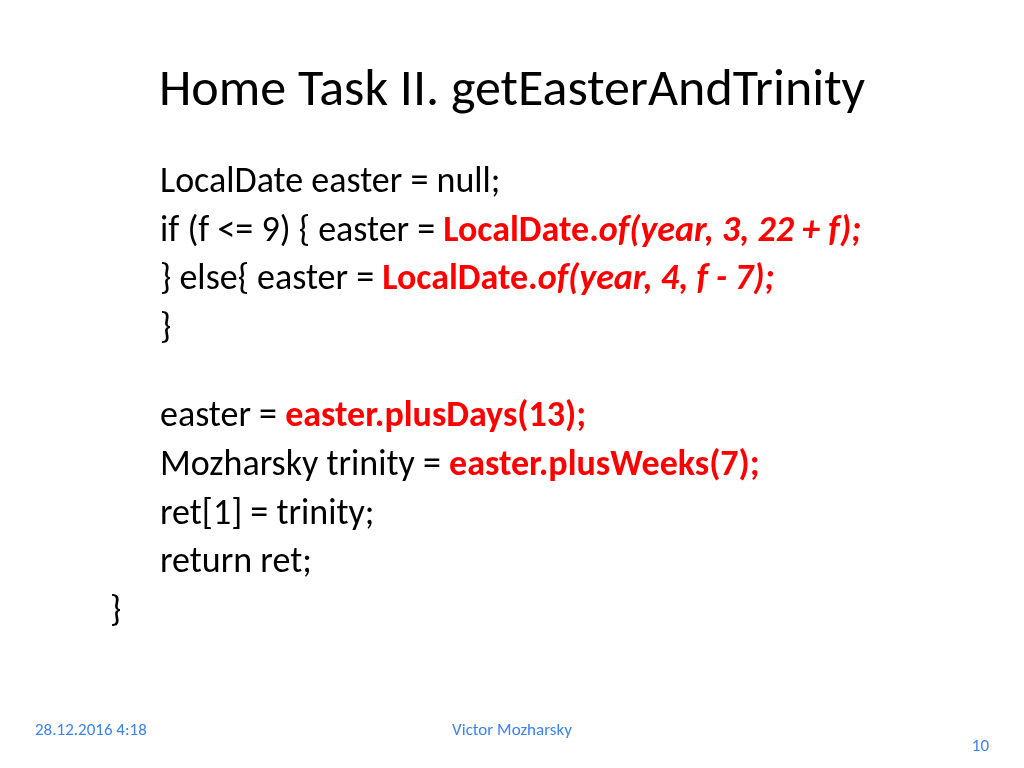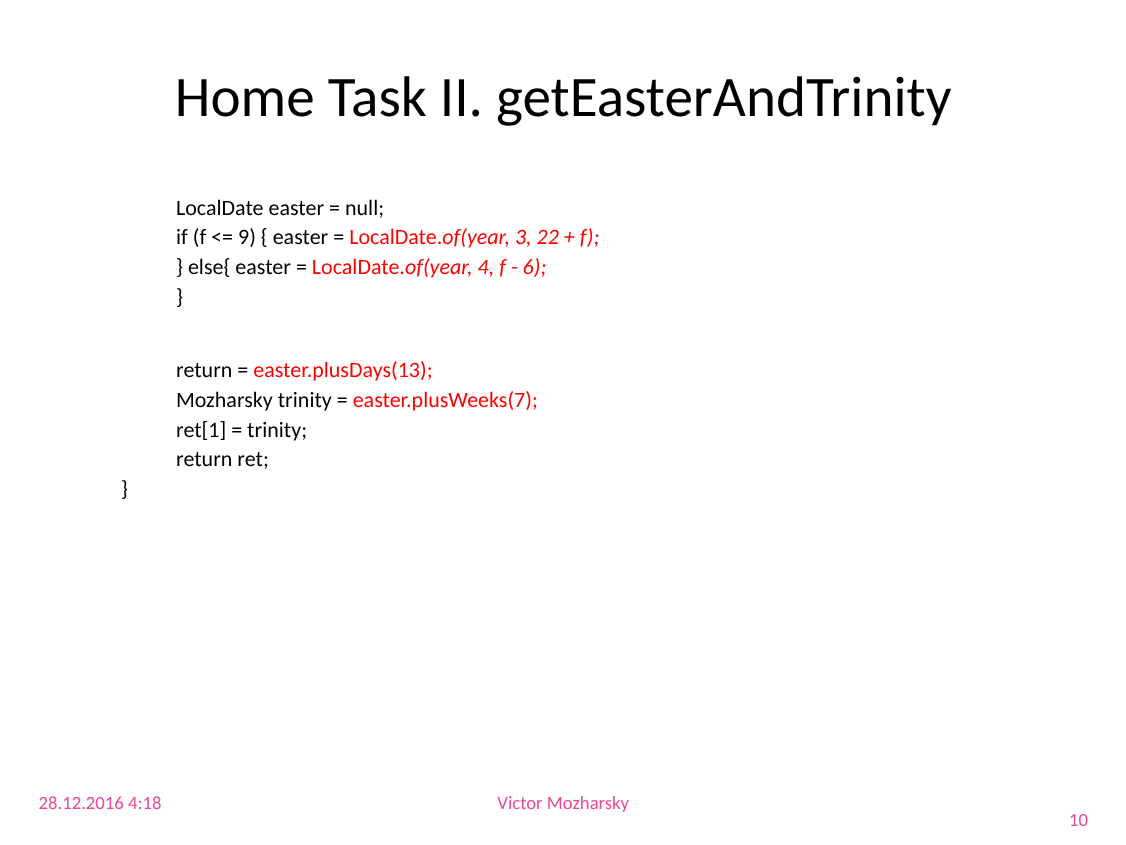--- a/index.html
+++ b/index.html
@@ -23,53 +23,54 @@
     top: 55px;
     left: 0;
     right: 0;
     text-align: center;
     font-size: 52px;
     font-weight: 400;
     color: #000000;
   }
   .body {
     position: absolute;
-    top: 176px;
+    top: 156px;
     left: 110px;
     right: 80px;
-    font-size: 20px;
+    font-size: 36px;
     line-height: 1.35;
     color: #000000;
   }
   .code-line {
     white-space: nowrap;
   }
   .indent {
     padding-left: 50px;
   }
   .noindent {
     padding-left: 0;
   }
   .red {
     color: #ff0000;
+    font-weight: bold;
   }
   .italic {
     font-style: italic;
   }
   .spacer {
     height: 40px;
   }
   .footer {
     position: absolute;
     bottom: 25px;
     left: 0;
     right: 0;
     height: 24px;
     font-size: 17px;
-    color: #ec4899;
+    color: #3b82f6;
     padding-left: 21px;
   }
   .footer .date {
     position: absolute;
     left: 35px;
   }
   .footer .author {
     position: absolute;
     left: 0;
     right: 0;
@@ -89,28 +90,28 @@
   <div class="title">Home Task II. getEasterAndTrinity</div>
 
   <div class="body">
     <div class="code-line indent">
       <span>LocalDate easter = null;</span>
     </div>
     <div class="code-line indent">
       <span>if (f &lt;= 9) { easter = </span><span class="red">LocalDate.</span><span class="red italic">of(year, 3, 22 + f);</span>
     </div>
     <div class="code-line indent">
-      <span>} else{ easter = </span><span class="red">LocalDate.</span><span class="red italic">of(year, 4, f - 6);</span>
+      <span>} else{ easter = </span><span class="red">LocalDate.</span><span class="red italic">of(year, 4, f - 7);</span>
     </div>
     <div class="code-line indent">
       <span>}</span>
     </div>
     <div class="spacer"></div>
     <div class="code-line indent">
-      <span>return = </span><span class="red">easter.plusDays(13);</span>
+      <span>easter = </span><span class="red">easter.plusDays(13);</span>
     </div>
     <div class="code-line indent">
       <span>Mozharsky trinity = </span><span class="red">easter.plusWeeks(7);</span>
     </div>
     <div class="code-line indent">
       <span>ret[1] = trinity;</span>
     </div>
     <div class="code-line indent">
       <span>return ret;</span>
     </div>

